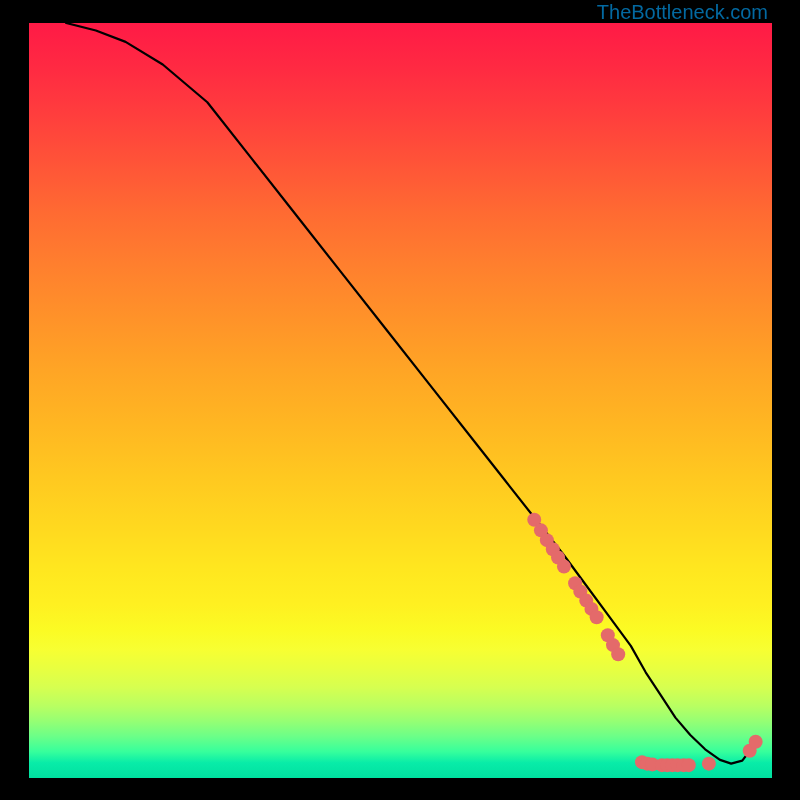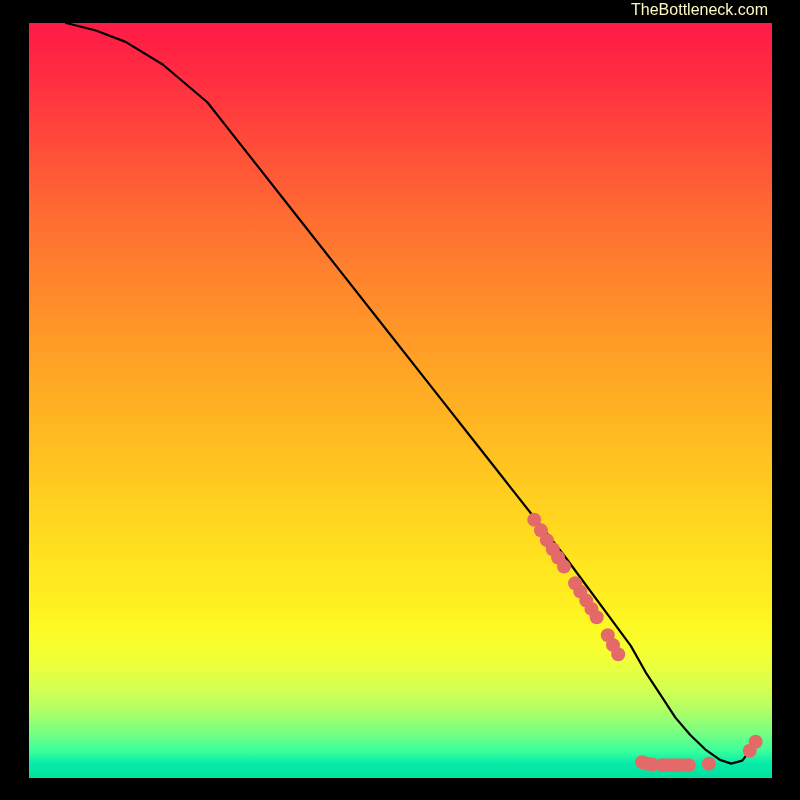--- a/index.html
+++ b/index.html
@@ -48,23 +48,23 @@
     top: 0;
     width: 743px;
     height: 755px;
     pointer-events: none;
   }
   .watermark {
     position: absolute;
     top: 1px;
     right: 32px;
     font-family: Arial, Helvetica, sans-serif;
-    font-size: 16px;
+    font-size: 20px;
     font-weight: 400;
-    color: #fef9c3;
+    color: #0369a1;
     letter-spacing: 0px;
   }
 </style>
 </head>
 <body>
 
 <div class="frame">
   <svg class="overlay" viewBox="0 0 743 755" preserveAspectRatio="none">
     <g>
       <path id="curve-path" fill="none" stroke="#000000" stroke-width="2.2" stroke-linejoin="round" stroke-linecap="round" d="M37.15 0.00 L66.87 7.55 L96.59 18.88 L133.74 41.53 L178.32 79.27 L222.90 135.90 L267.48 192.52 L312.06 249.15 L356.64 305.78 L401.22 362.40 L445.80 419.02 L475.52 456.77 L505.24 494.53 L534.96 532.27 L557.25 562.48 L579.54 592.67 L601.83 622.88 L616.69 649.30 L631.55 671.95 L646.41 694.60 L661.27 711.97 L676.13 726.31 L690.99 736.88 L702.13 740.65 L713.28 737.63 L720.71 727.82 L728.14 714.23"></path>

